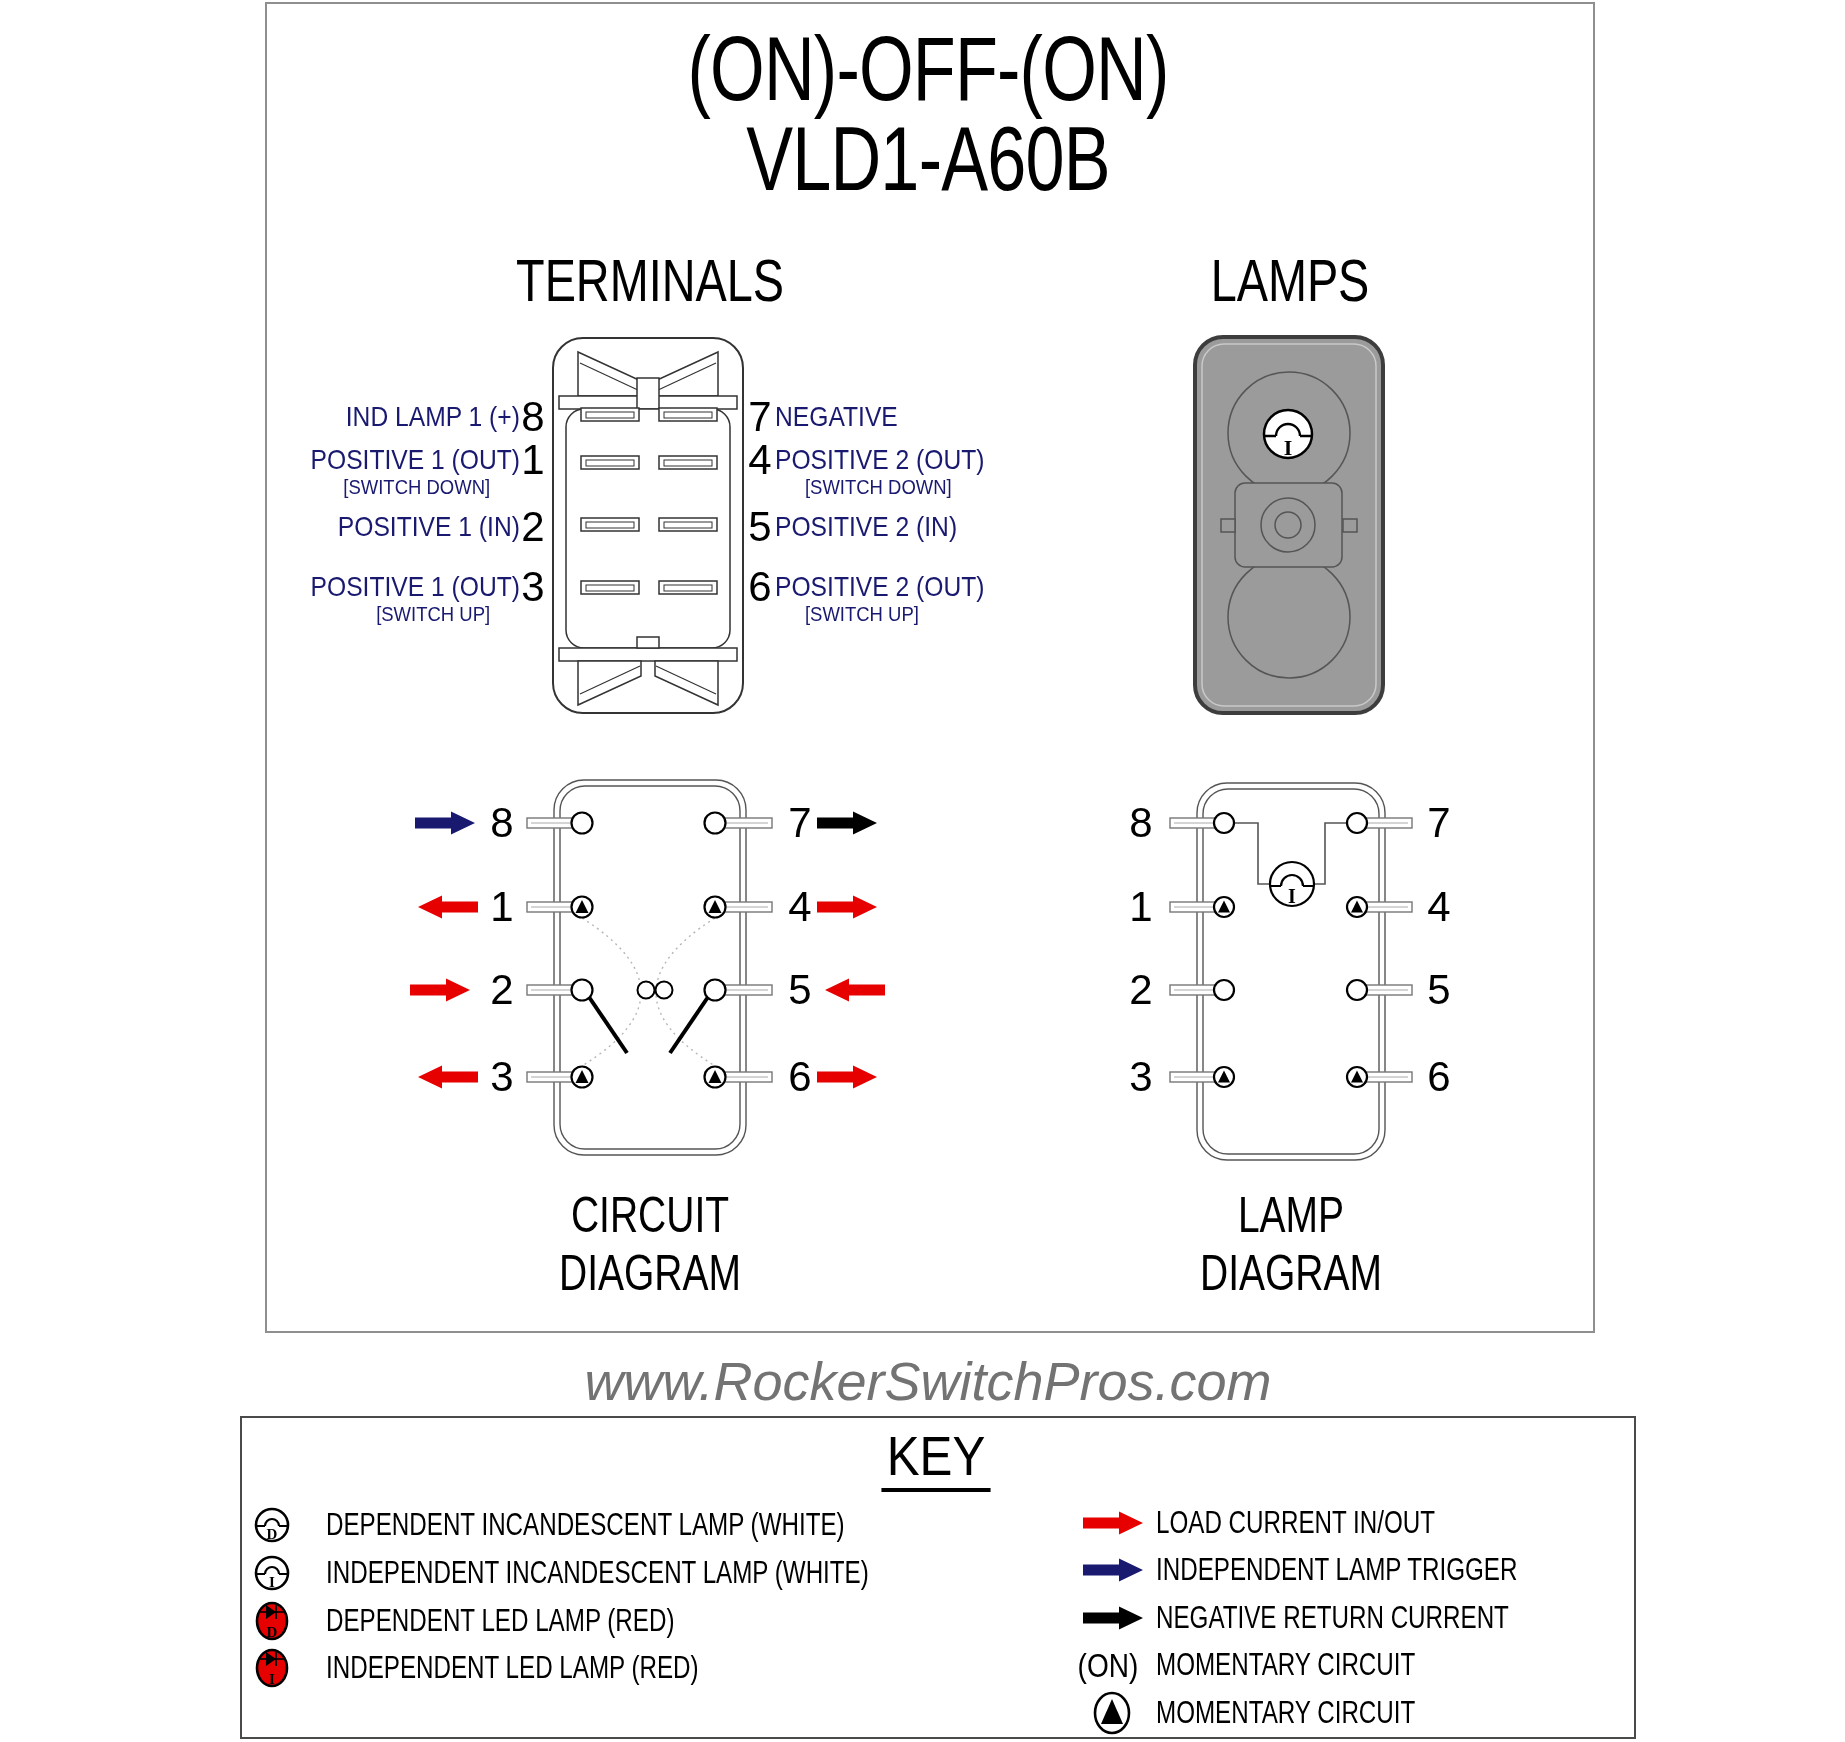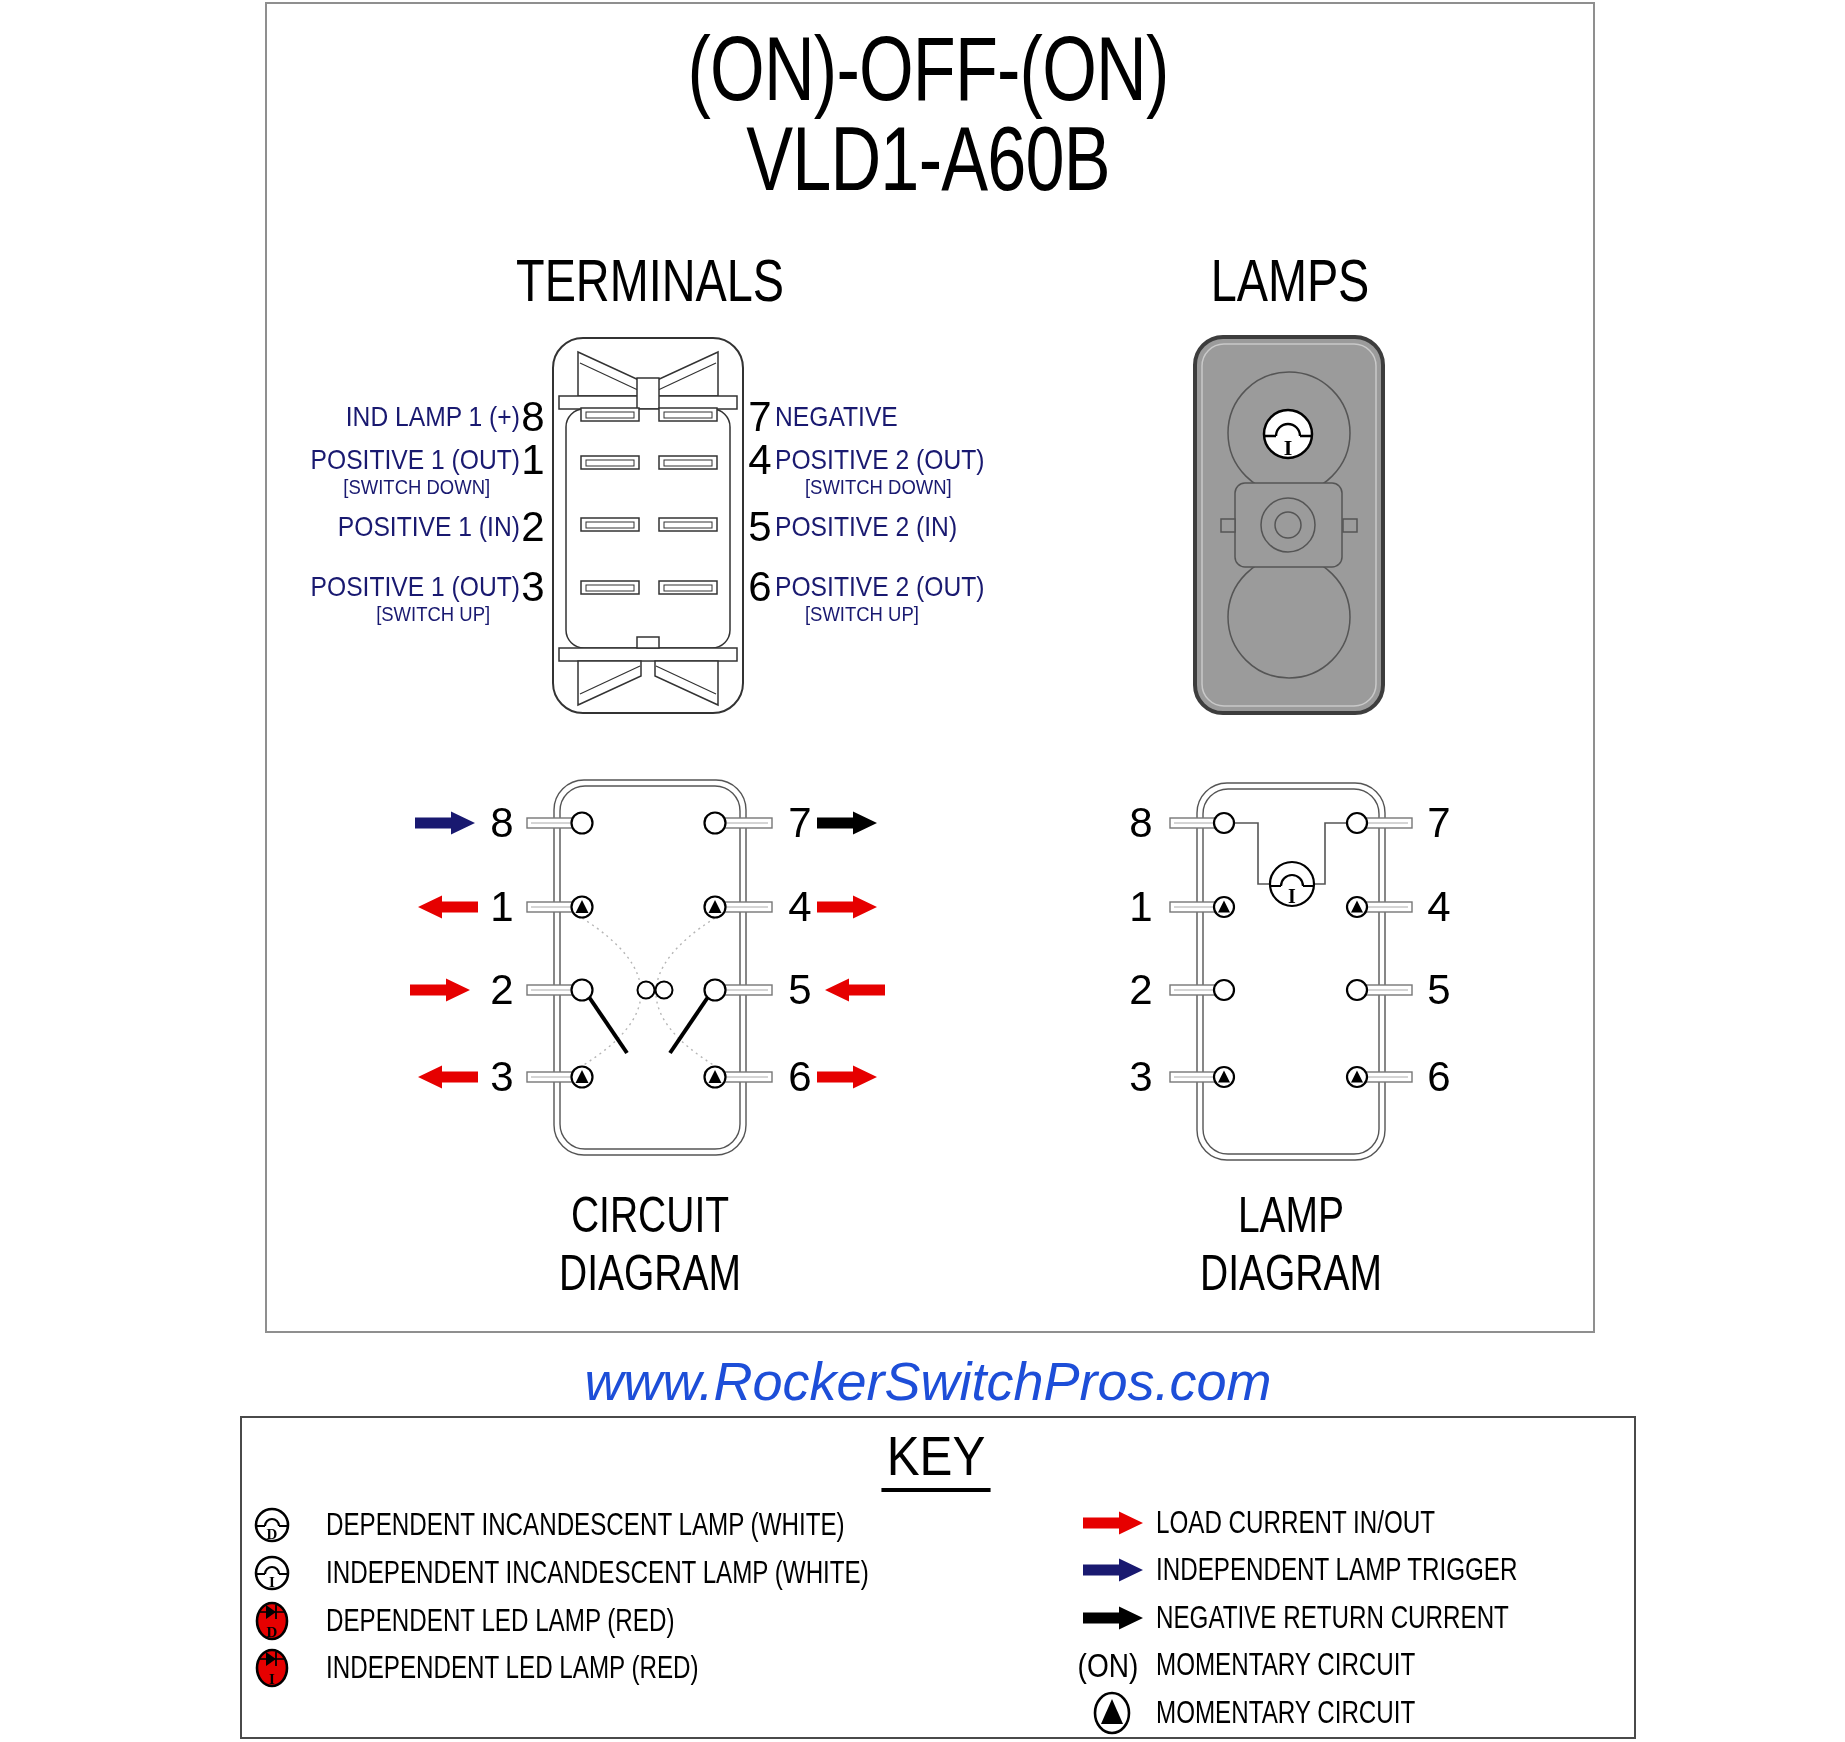--- a/index.html
+++ b/index.html
@@ -15,21 +15,21 @@
   .hdr{font-size:60px;line-height:62px;}
   .cap{font-size:50px;line-height:58px;}
   .num{font-size:42px;line-height:48px;width:50px;text-align:center;}
   .tlbl{color:#191970;white-space:nowrap;transform:scaleX(0.88);}
   .tlbl .main{display:block;font-size:28px;line-height:31px;}
   .tlbl .sub{display:block;font-size:21px;line-height:24px;}
   .tlbl-l{text-align:right;transform-origin:100% 50%;}
   .tlbl-l .sub{padding-right:34px;}
   .tlbl-r{text-align:left;transform-origin:0 50%;}
   .tlbl-r .sub{padding-left:34px;}
-  .url{left:265px;width:1326px;color:#1d4ed8;font-style:italic;font-size:54px;line-height:58px;}
+  .url{left:265px;width:1326px;color:#737373;font-style:italic;font-size:54px;line-height:58px;}
   .keytitle{left:240px;width:1392px;font-size:56px;line-height:60px;transform:scaleX(0.88);transform-origin:50% 50%;}
   .keytitle span{display:inline-block;border-bottom:4px solid #000;padding:0 6px 2px 6px;}
   .klbl{font-size:31px;line-height:34px;white-space:nowrap;transform:scaleX(0.78);transform-origin:0 50%;}
   .kon{font-size:33px;line-height:36px;width:84px;text-align:center;transform:scaleX(0.85);transform-origin:50% 50%;}
   svg{position:absolute;left:0;top:0;}
 </style>
 </head>
 <body>
 
 <div class="page">

